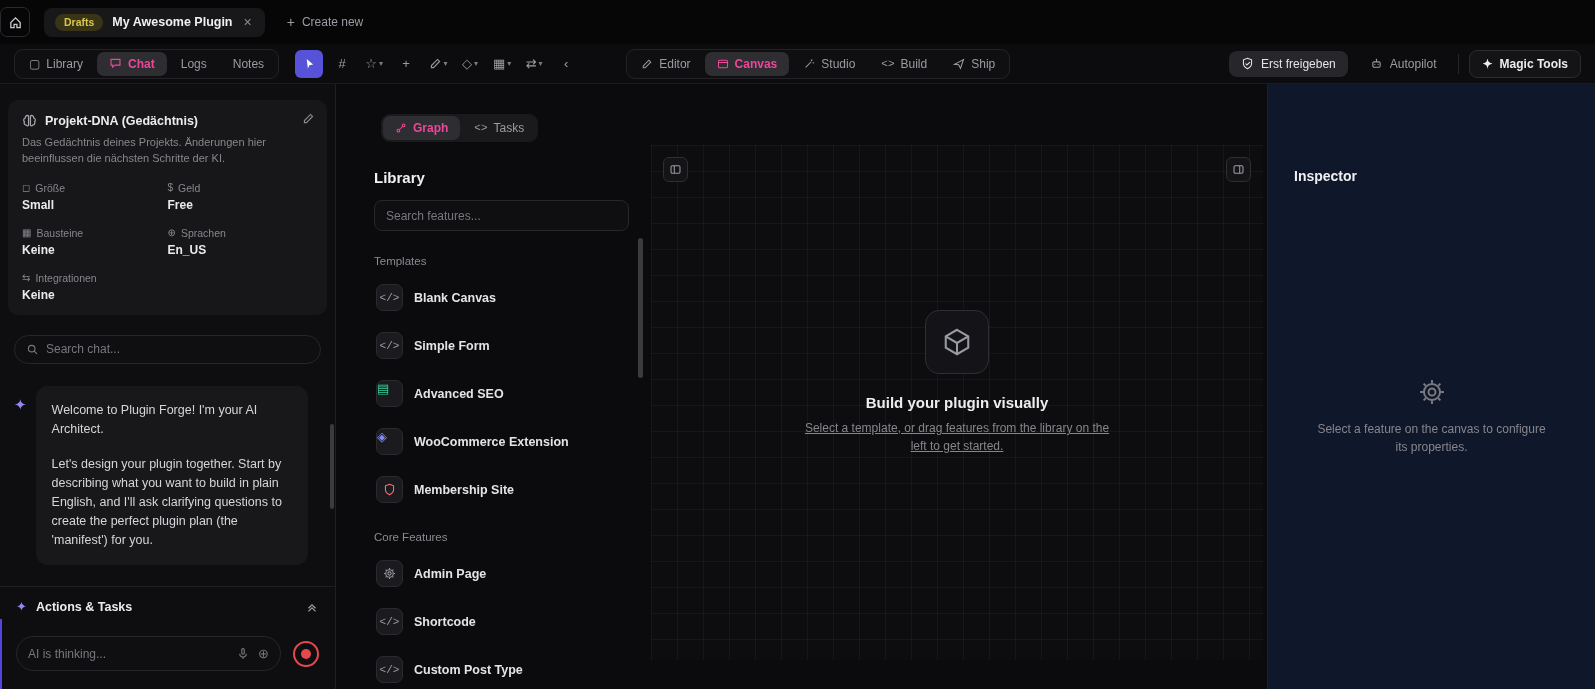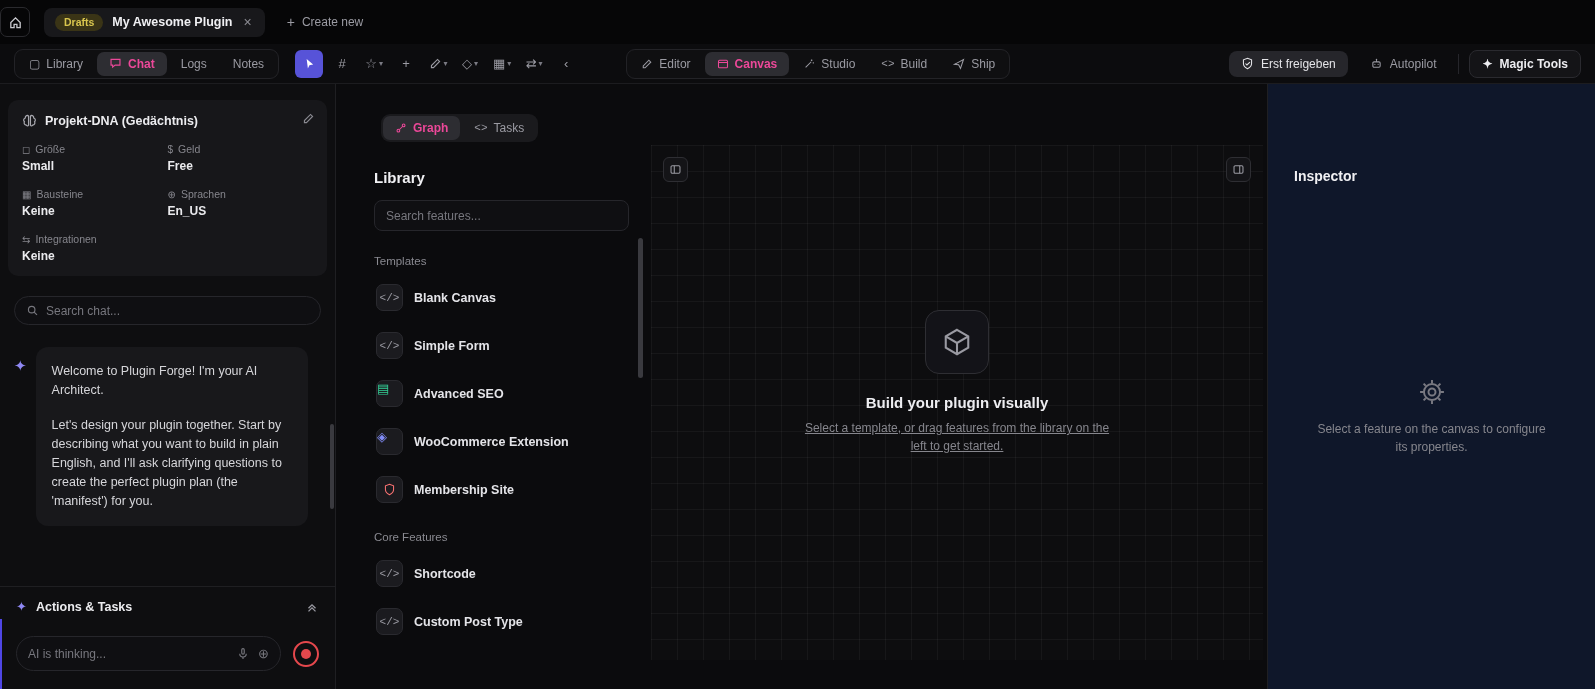--- a/index.html
+++ b/index.html
@@ -370,20 +370,21 @@
                 <path d="M10 2.5a2.5 2.5 0 012.5 2.8 2.3 2.3 0 01.9 4 2.4 2.4 0 01-2 3.6c-.3.9-1.9 1-2.4.1V3.4A2.5 2.5 0 0110 2.5z"></path>
               </svg>
           </span>
           <span class="dna-title">Projekt-DNA (Gedächtnis)</span>
         </div>
         <span class="dna-edit">
           <svg width="13" height="13" viewBox="0 0 16 16" fill="none" stroke="currentColor" stroke-width="1.4">
               <path d="M3 13h2.5L13 5.5 10.5 3 3 10.5z"></path>
             </svg>
         </span>
+        <div class="dna-desc">Das Gedächtnis deines Projekts. Änderungen hier beeinflussen die nächsten Schritte der KI.</div>
         <div class="dna-grid">
           <div>
             <div class="field-label">
                 <span class="glyph">◻</span>
                 <span>Größe</span>
               </div>
             <div class="field-value">Small</div>
           </div>
           <div>
             <div class="field-label">
@@ -514,20 +515,30 @@
           <div class="lib-item">
             <span class="lib-icon red">
               <svg width="13" height="13" viewBox="0 0 16 16" fill="none" stroke="currentColor" stroke-width="1.3">
                   <path d="M8 1.5l5 2v4.5c0 3-2 5-5 6.5-3-1.5-5-3.5-5-6.5V3.5z"></path>
                 </svg>
             </span>
             <span class="lib-label">Membership Site</span>
           </div>
 
           <div class="lib-section-label">Core Features</div>
+          <div class="lib-item">
+            <span class="lib-icon">
+              <svg width="13" height="13" viewBox="0 0 16 16" fill="none" stroke="currentColor" stroke-width="1.3">
+                  <circle cx="8" cy="8" r="2"></circle>
+                  <circle cx="8" cy="8" r="4.6"></circle>
+                  <path d="M13 8h1.8M1.2 8H3M8 13v1.8M8 1.2V3M11.6 11.6l1.2 1.2M3.2 3.2l1.2 1.2M11.6 4.4l1.2-1.2M3.2 12.8l1.2-1.2"></path>
+                </svg>
+            </span>
+            <span class="lib-label">Admin Page</span>
+          </div>
           <div class="lib-item">
             <span class="lib-icon mono">&lt;/&gt;</span>
             <span class="lib-label">Shortcode</span>
           </div>
           <div class="lib-item">
             <span class="lib-icon mono">&lt;/&gt;</span>
             <span class="lib-label">Custom Post Type</span>
           </div>
 
           <div class="lib-scrollbar"></div>

